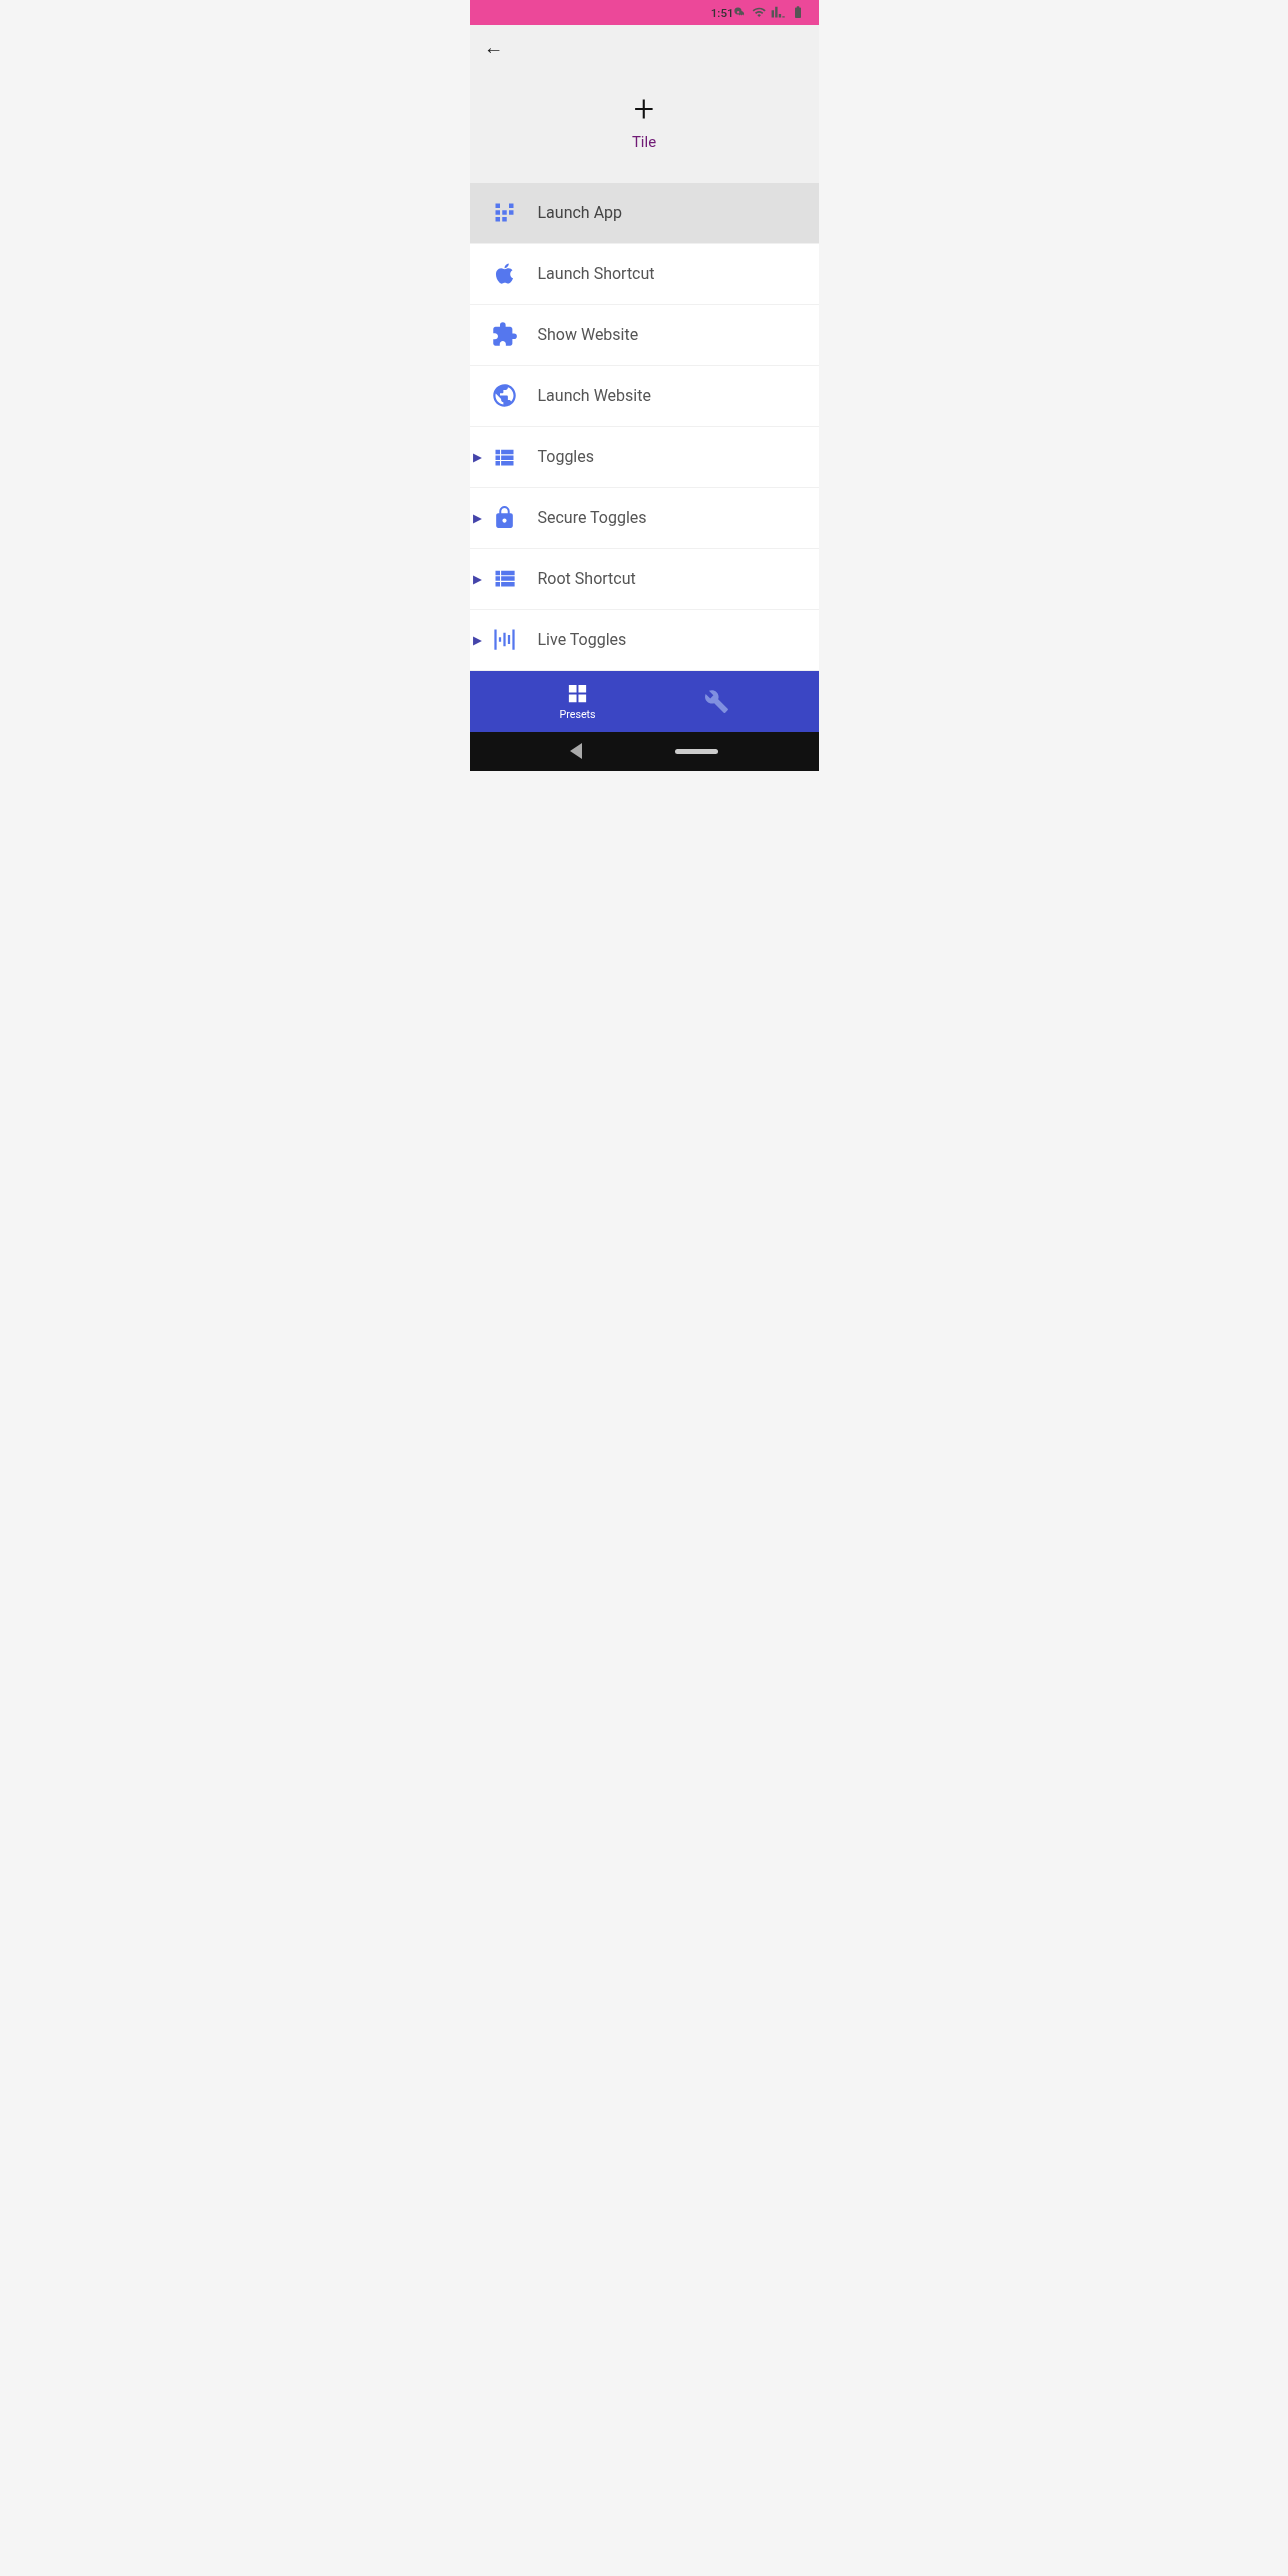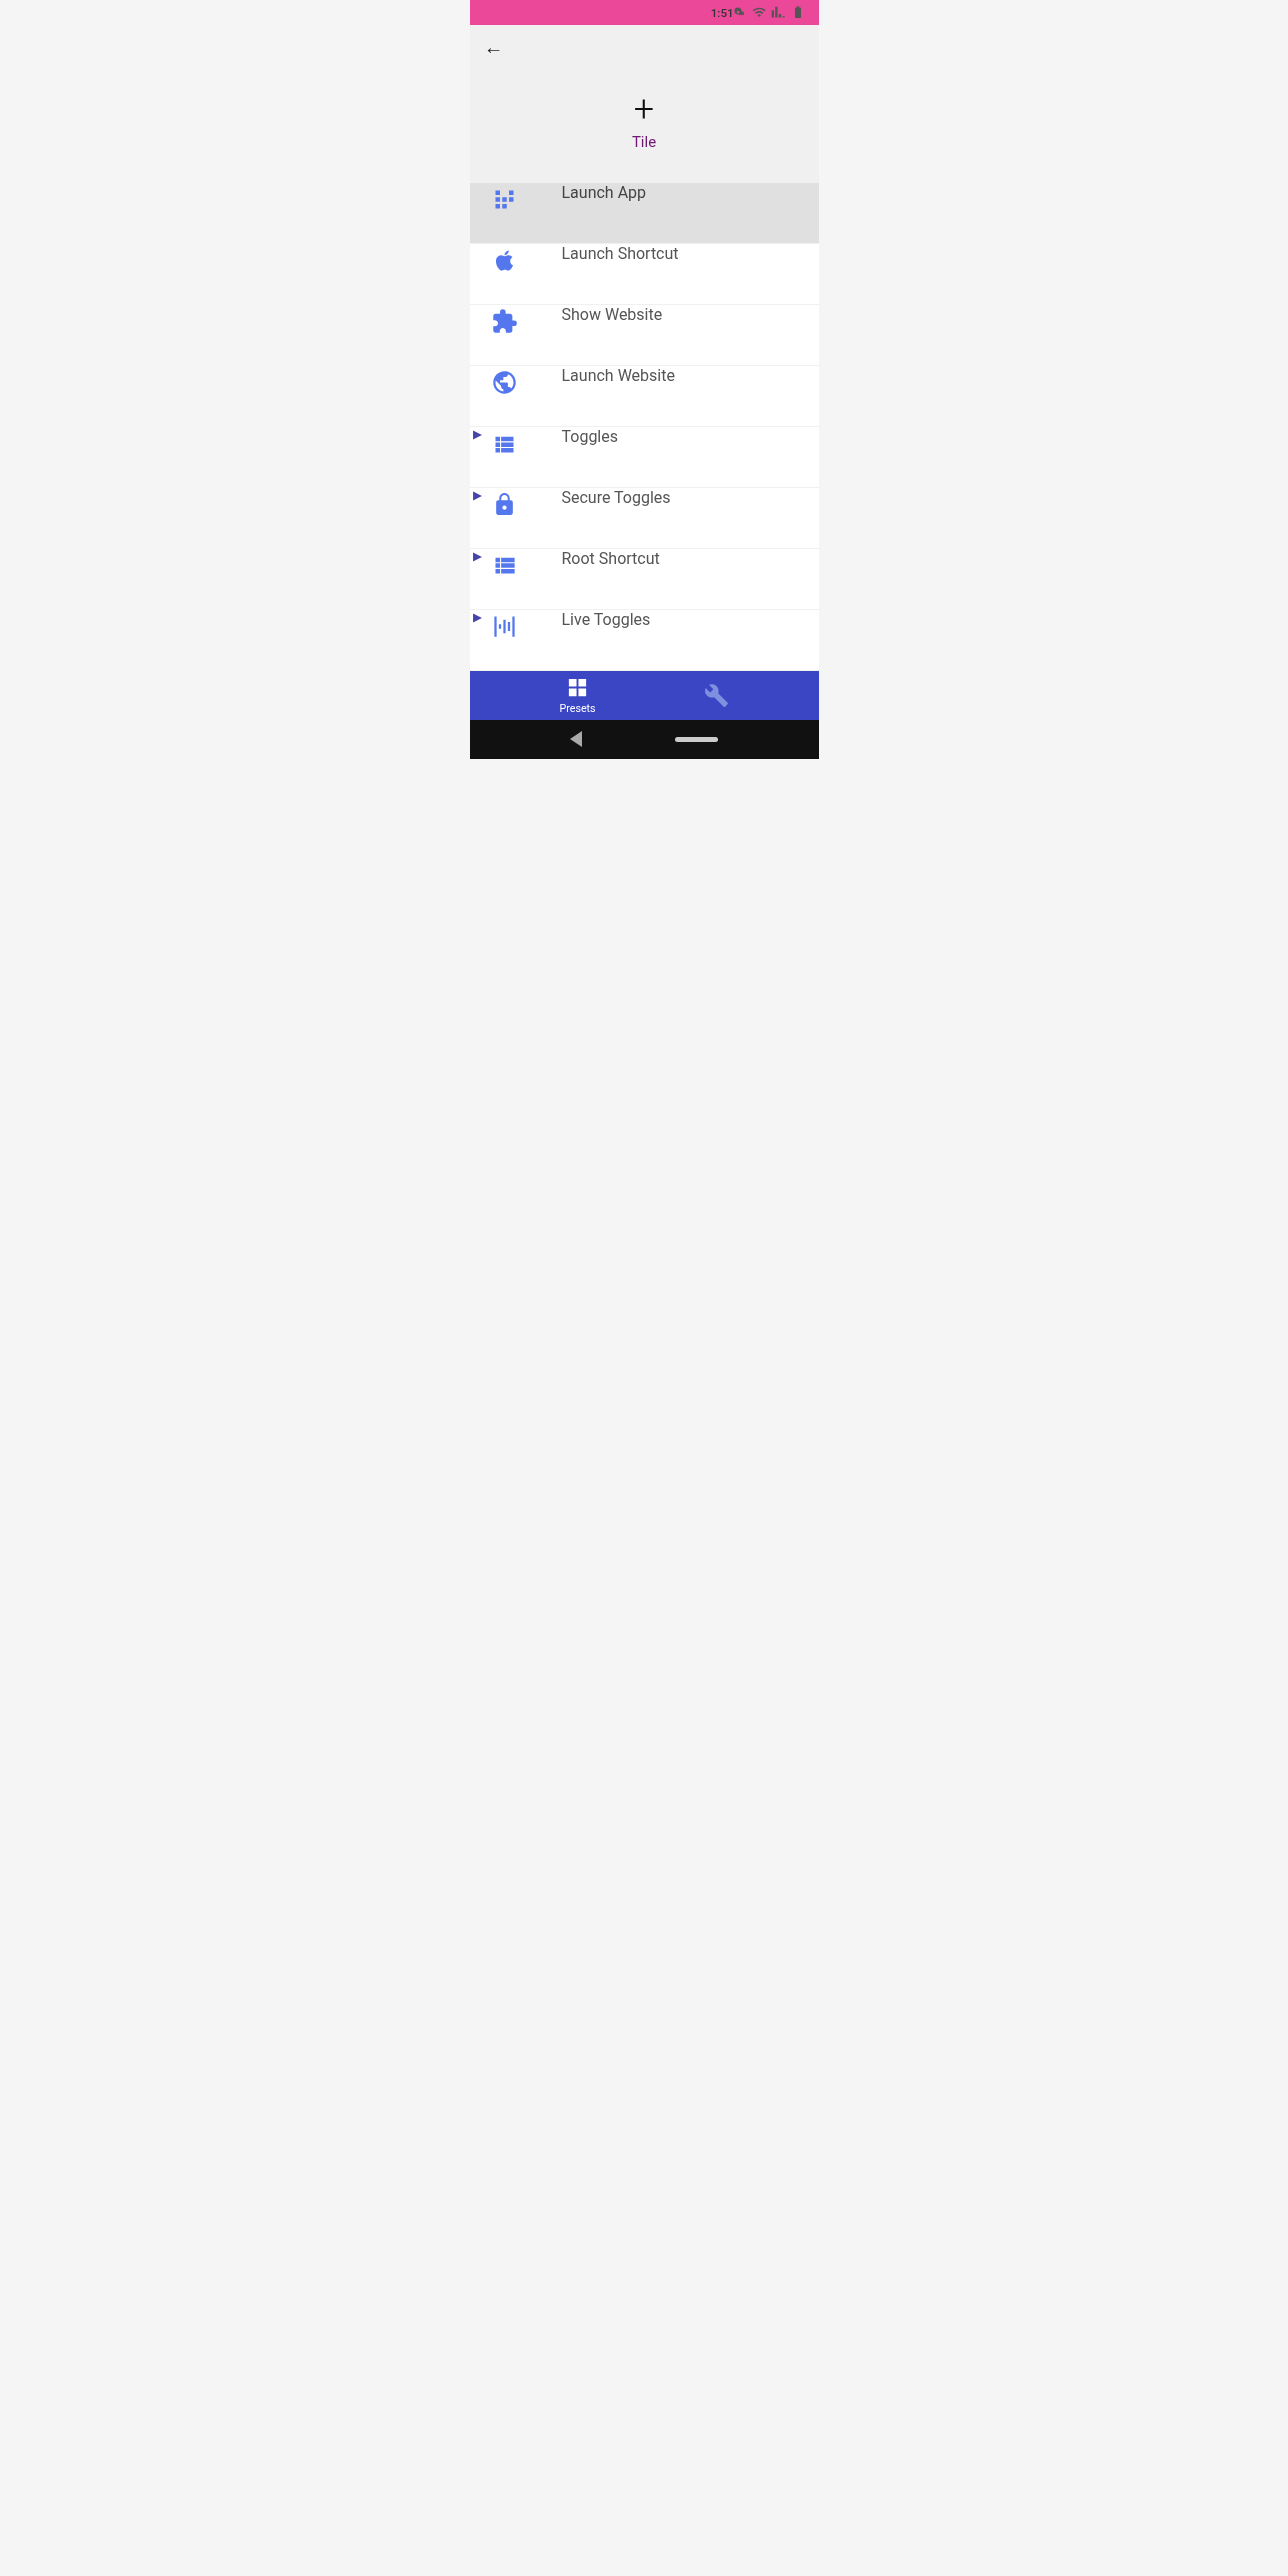--- a/index.html
+++ b/index.html
@@ -72,26 +72,26 @@
     }
 
     
     .list-section {
       background: #fff;
       flex: 1;
     }
 
     .list-item {
       display: flex;
+      align-items: center;
       padding: 0 18px;
       height: 61px;
       cursor: pointer;
       border-bottom: 0.9px solid #f0f0f0;
       position: relative;
-      gap: 24px;
     }
     .list-item.selected {
       background: #e0e0e0;
     }
 
     .list-icon {
       width: 34px;
       height: 34px;
       display: flex;
       align-items: center;
@@ -116,21 +116,21 @@
       color: #4444aa;
       font-size: 11.6px;
     }
 
     
     .bottom-nav {
       background: #3b46c4;
       display: flex;
       align-items: center;
       justify-content: space-around;
-      height: 49px;
+      height: 61px;
       padding: 0 36px;
     }
     .nav-item {
       display: flex;
       flex-direction: column;
       align-items: center;
       gap: 2.7px;
       cursor: pointer;
     }
     .nav-label {

